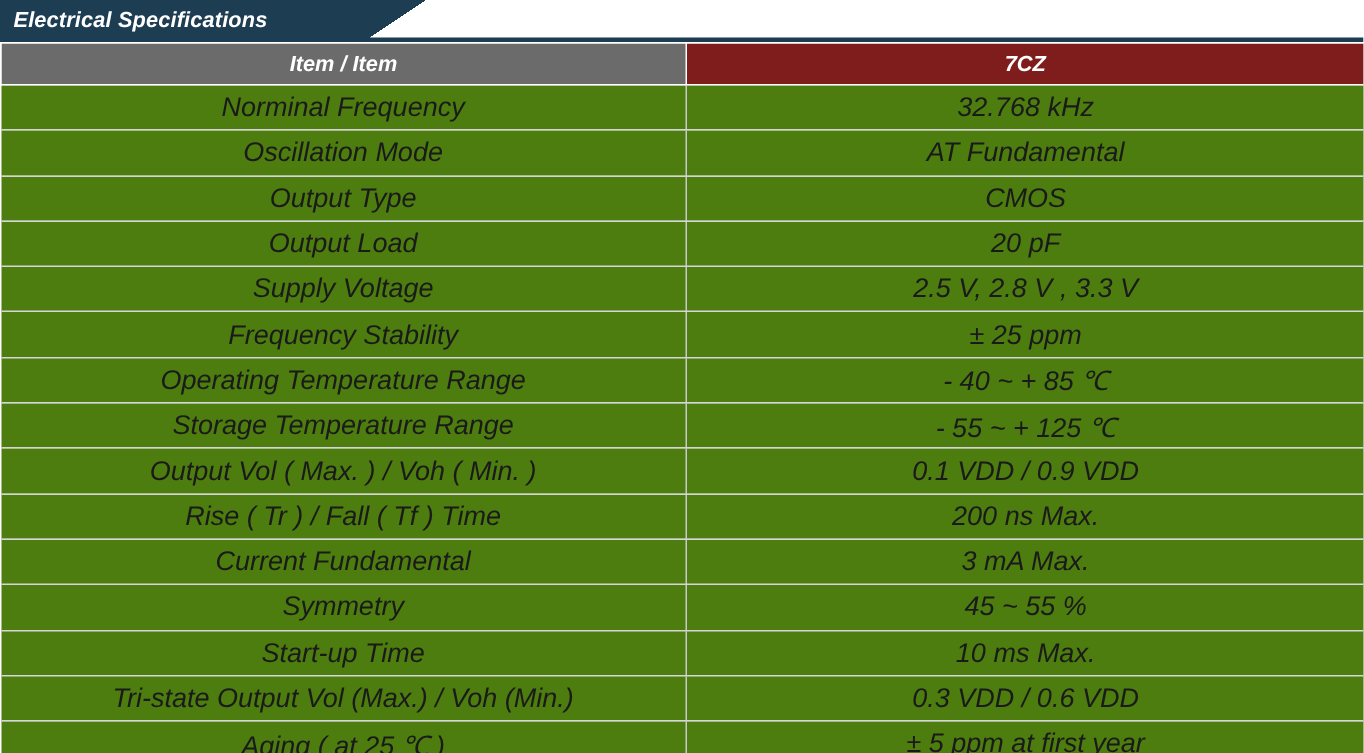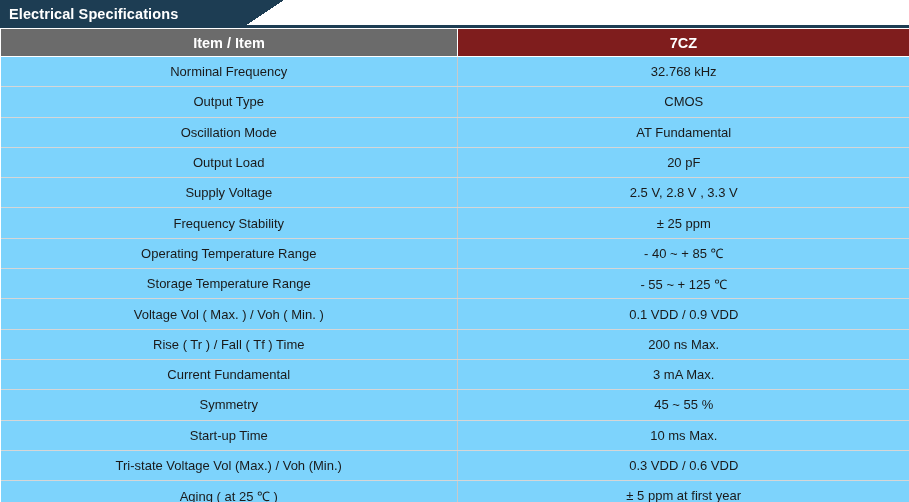--- a/index.html
+++ b/index.html
@@ -11,20 +11,21 @@
     height: 502px;
     background: #ffffff;
     font-family: "Liberation Sans", sans-serif;
     overflow: hidden;
   }
   .page {
     position: relative;
     width: 909px;
     height: 502px;
     background: #ffffff;
+    font-style: italic;
   }
 
   
   .title-bar {
     position: relative;
     height: 28px;
     width: 909px;
     background: #ffffff;
   }
   .title-tab {
@@ -82,30 +83,30 @@
   }
   th.head-item {
     background: #6b6b6b;
   }
   th.head-type {
     background: #7f1d1d;
   }
 
   table.spec td {
     height: 29.3px;
-    font-size: 13px;
+    font-size: 18px;
     color: #1a1a1a;
     text-align: center;
     vertical-align: middle;
     border-top: 1px solid #d6d6d6;
     border-bottom: 1px solid #d6d6d6;
     border-left: none;
     border-right: none;
     padding: 0;
-    background: #7dd3fc;
+    background: #4d7c0f;
     margin-left: 36px;
   }
   table.spec td.col-item {
     border-right: 1px solid #c9c9c9;
   }
   table.spec tr:last-child td {
     border-bottom: none;
   }
 </style>
 </head>
@@ -131,69 +132,69 @@
         <th class="head-item">Item / Item</th>
         <th class="head-type">7CZ</th>
       </tr>
     </thead>
     <tbody id="spec-body">
         <tr>
           <td class="col-item">Norminal Frequency</td>
           <td class="col-value">32.768 kHz</td>
         </tr>
         <tr>
+          <td class="col-item">Oscillation Mode</td>
+          <td class="col-value">AT Fundamental</td>
+        </tr>
+        <tr>
           <td class="col-item">Output Type</td>
           <td class="col-value">CMOS</td>
         </tr>
         <tr>
-          <td class="col-item">Oscillation Mode</td>
-          <td class="col-value">AT Fundamental</td>
-        </tr>
-        <tr>
           <td class="col-item">Output Load</td>
           <td class="col-value">20 pF</td>
         </tr>
         <tr>
           <td class="col-item">Supply Voltage</td>
           <td class="col-value">2.5 V, 2.8 V , 3.3 V</td>
         </tr>
         <tr>
           <td class="col-item">Frequency Stability</td>
           <td class="col-value">± 25 ppm</td>
         </tr>
         <tr>
           <td class="col-item">Operating Temperature Range</td>
           <td class="col-value">- 40 ~ + 85 ℃</td>
         </tr>
         <tr>
           <td class="col-item">Storage Temperature Range</td>
           <td class="col-value">- 55 ~ + 125 ℃</td>
         </tr>
         <tr>
-          <td class="col-item">Voltage Vol ( Max. ) / Voh ( Min. )</td>
+          <td class="col-item">Output Vol ( Max. ) / Voh ( Min. )</td>
           <td class="col-value">0.1 VDD / 0.9 VDD</td>
         </tr>
         <tr>
           <td class="col-item">Rise ( Tr ) / Fall ( Tf ) Time</td>
           <td class="col-value">200 ns Max.</td>
         </tr>
         <tr>
           <td class="col-item">Current Fundamental</td>
           <td class="col-value">3 mA Max.</td>
         </tr>
         <tr>
           <td class="col-item">Symmetry</td>
           <td class="col-value">45 ~ 55 %</td>
         </tr>
         <tr>
           <td class="col-item">Start-up Time</td>
           <td class="col-value">10 ms Max.</td>
         </tr>
         <tr>
-          <td class="col-item">Tri-state Voltage Vol (Max.) / Voh (Min.)</td>
+          <td class="col-item">Tri-state Output Vol (Max.) / Voh (Min.)</td>
           <td class="col-value">0.3 VDD / 0.6 VDD</td>
         </tr>
         <tr>
           <td class="col-item">Aging ( at 25 ℃ )</td>
           <td class="col-value">± 5 ppm at first year</td>
         </tr>
       </tbody>
   </table>
 
 </div>

